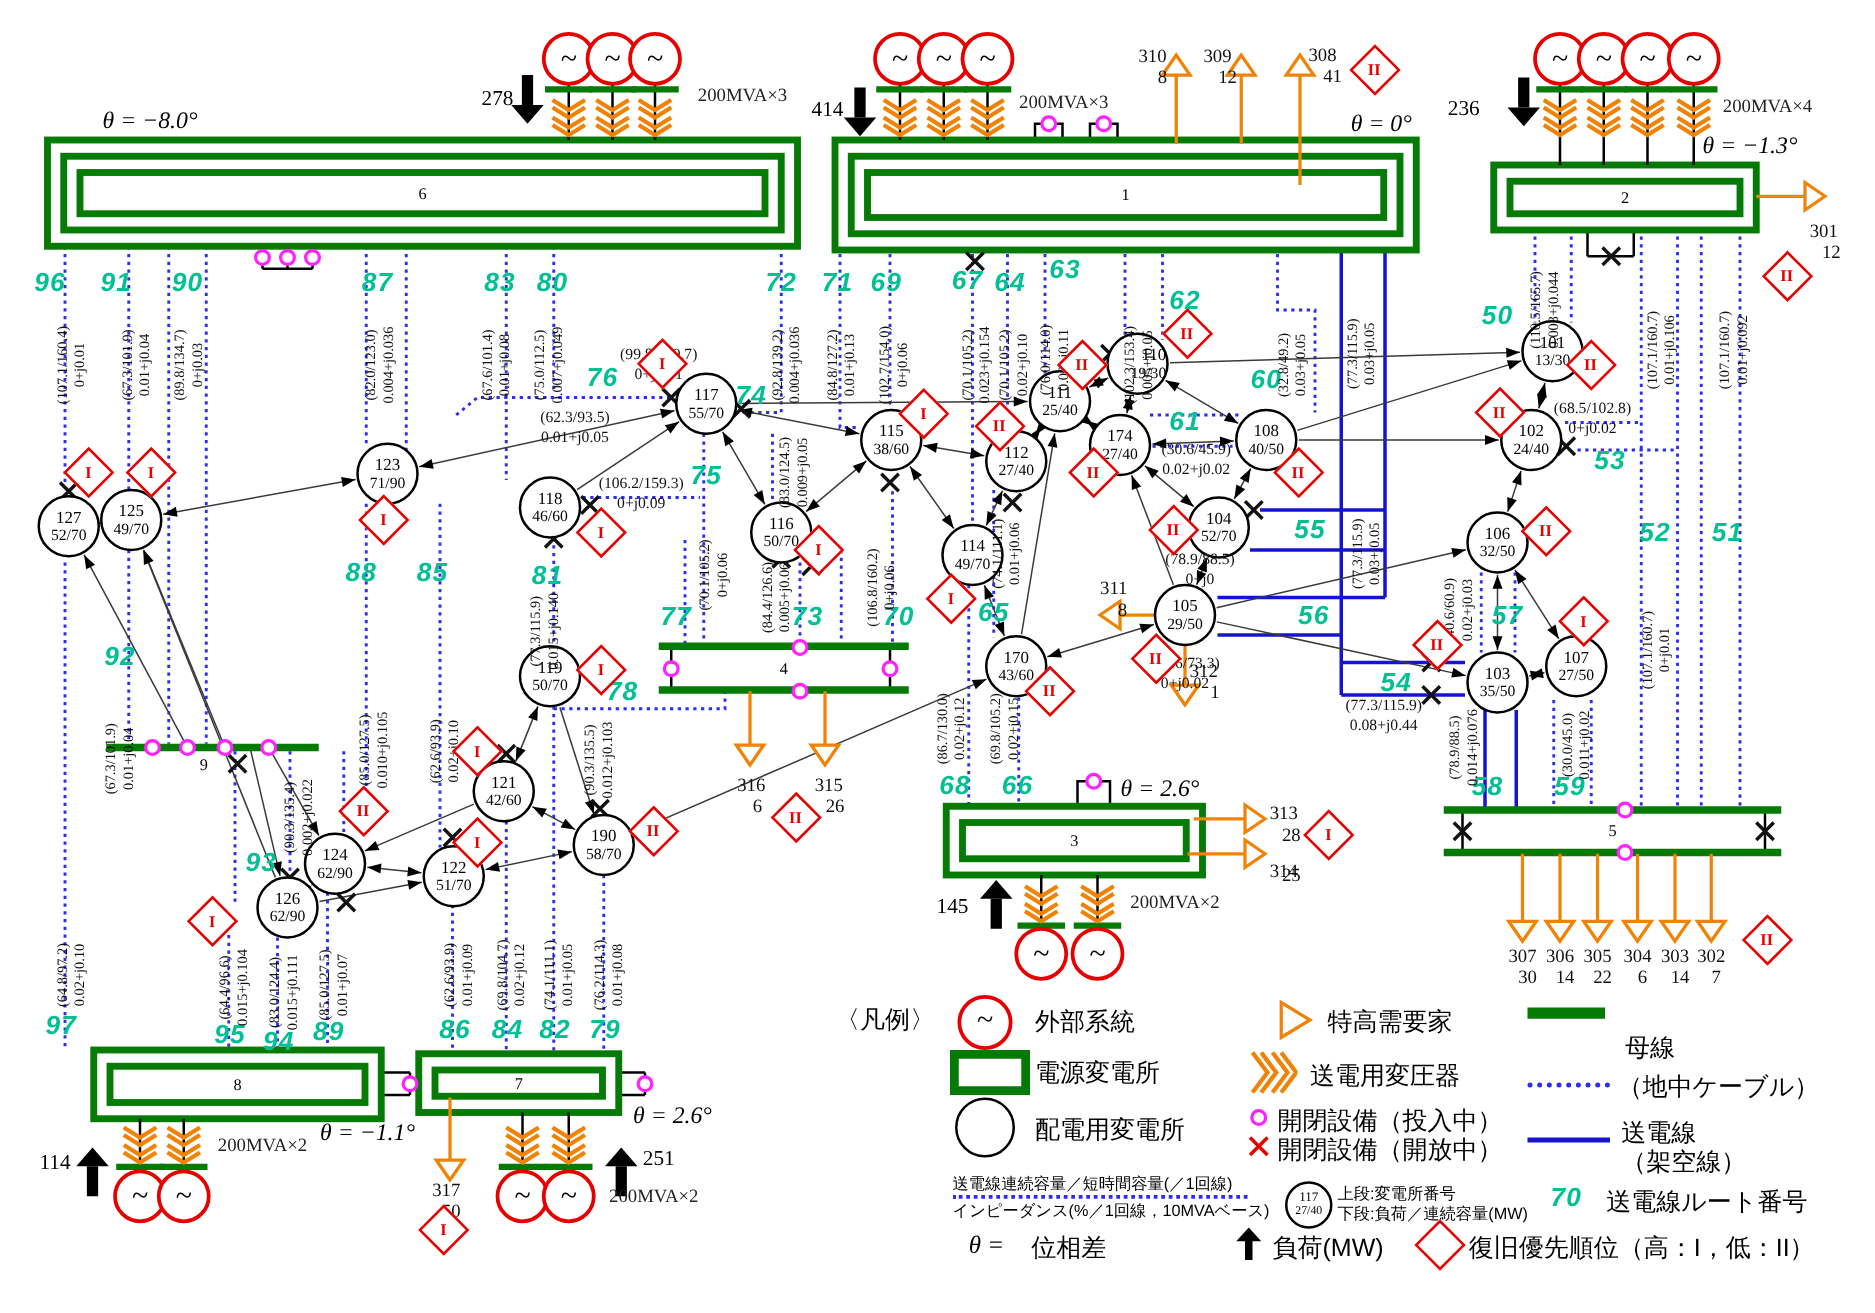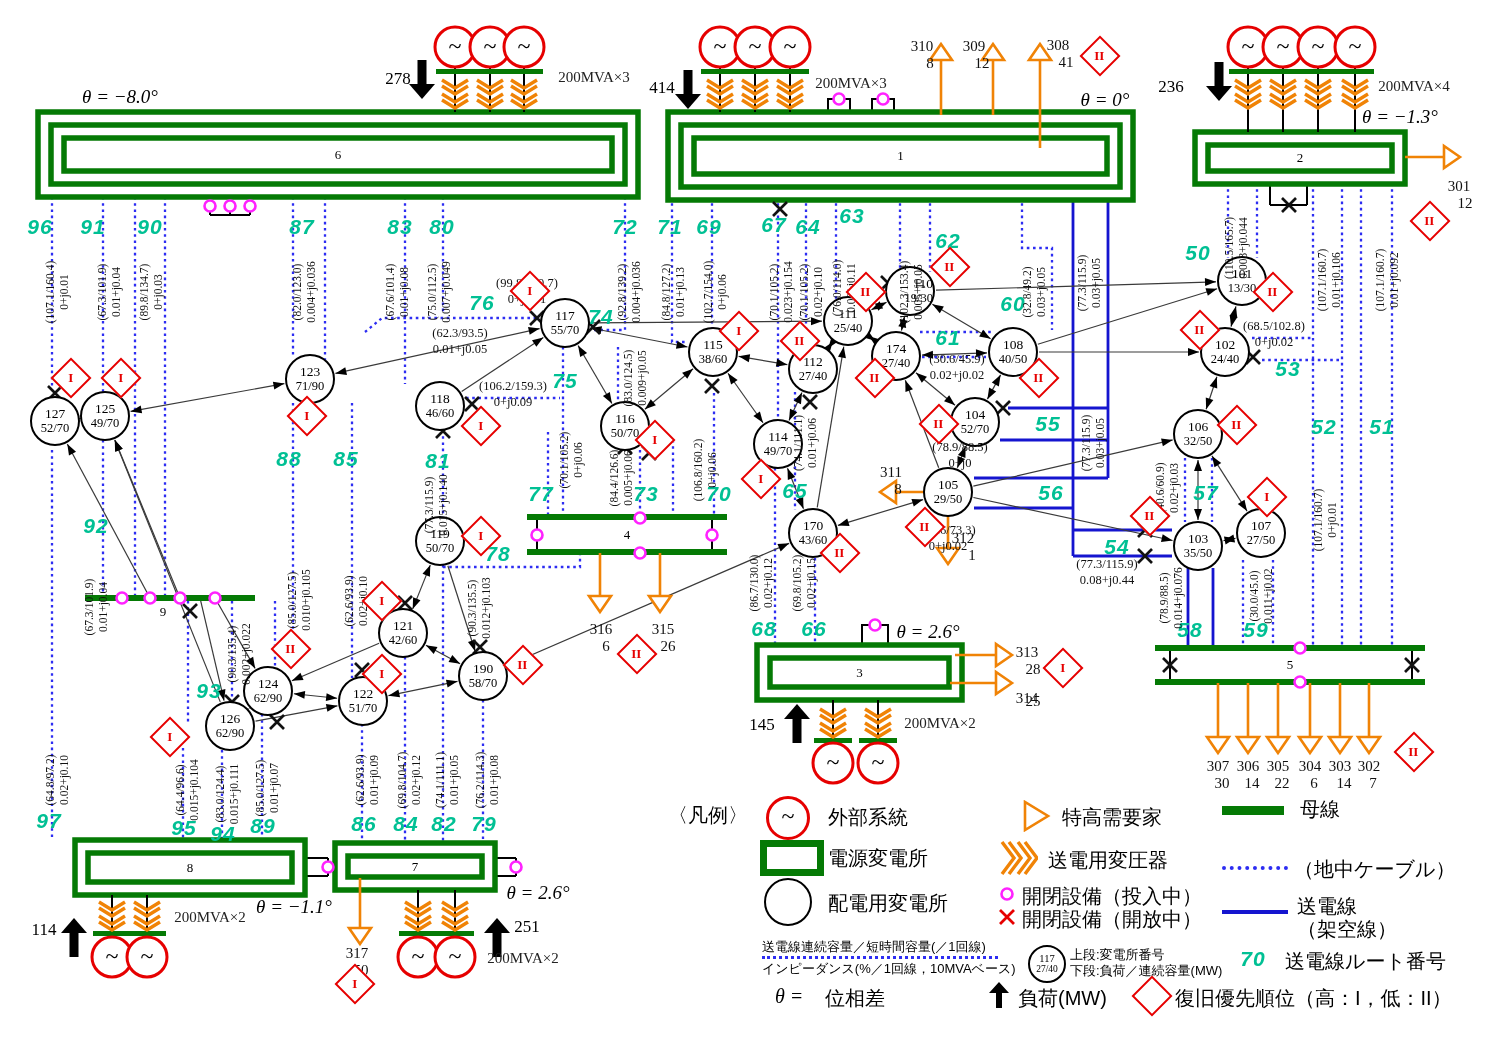--- a/index.html
+++ b/index.html
@@ -522,21 +522,21 @@
       <circle cx="9" cy="9" r="5.5" fill="#fff" stroke="#ff22ff" stroke-width="2.6"></circle>
       </svg>
     <span class="lgtxt jp" style="left:1022px;top:883px">開閉設備（投入中）</span>
 
     <svg class="abs" style="left:998px;top:908px" width="18" height="18">
       <path d="M2,2 L16,16 M2,16 L16,2" stroke="#e60000" stroke-width="2.8"></path>
       </svg>
     <span class="lgtxt jp" style="left:1022px;top:906px">開閉設備（開放中）</span>
 
     <div class="lbus" style="left:1222px;top:806px"></div>
-    <span class="lgtxt jp" style="left:1300px;top:796px">母線</span>
+    <span class="lgtxt jp" style="left:1300px;top:825px">母線</span>
 
     <div class="ldot" style="left:1222px;top:866px"></div>
     <span class="lgtxt jp" style="left:1294px;top:856px">（地中ケーブル）</span>
 
     <div class="lsol" style="left:1222px;top:910px"></div>
     <span class="lgtxt jp" style="left:1297px;top:893px">送電線</span>
     <span class="lgtxt jp" style="left:1297px;top:916px">（架空線）</span>
 
     <span class="lgsm jp" style="left:762px;top:938px">送電線連続容量／短時間容量(／1回線)</span>
     <div class="abs" style="left:762px;top:956px;width:236px;border-top:3px dotted #2d2df2"></div>

